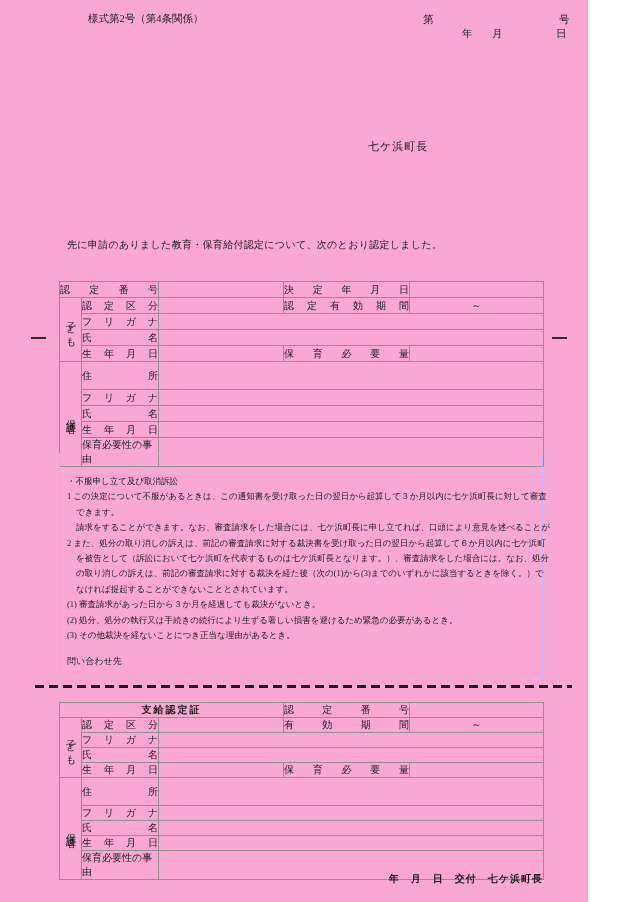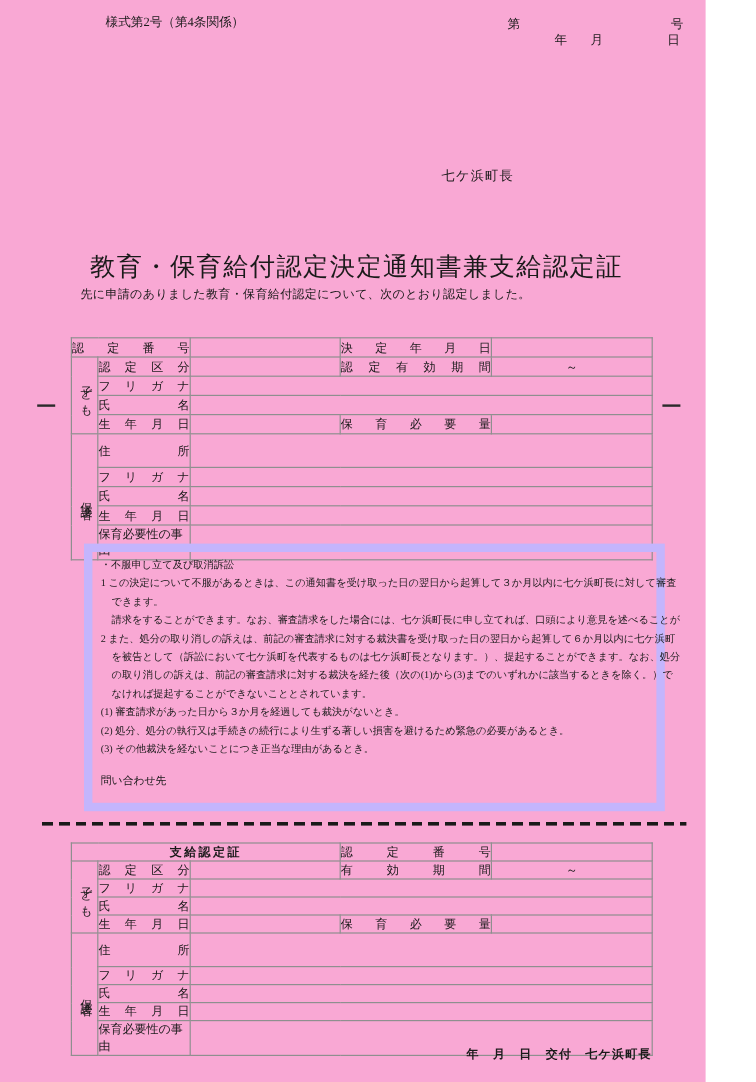--- a/index.html
+++ b/index.html
@@ -29,22 +29,22 @@
   table.form td{border:1px solid #8f8f8f;padding:0;font-size:10px;overflow:hidden;vertical-align:middle;}
   tr.h16{height:16px;} tr.h28{height:28px;} tr.h15{height:15px;} tr.h18{height:18px;}
   td.lbl{text-align:justify;text-align-last:justify;padding:0 8px;}
   td.lbl-sm{font-size:8.5px;padding:0 2px;}
   td.ctr{text-align:center;}
   td.vert{text-align:center;}
   td.vert span{writing-mode:vertical-rl;letter-spacing:2px;display:inline-block;font-size:10px;}
   td.ttl{text-align:center;font-weight:bold;font-size:12px;letter-spacing:2px;}
 
   
-  .notes{position:absolute;left:70px;top:453px;width:484px;height:223px;box-sizing:border-box;
-         border:7px solid #c4b5fd;font-size:8.5px;line-height:15.4px;padding:3px 5px 0 7px;}
+  .notes{position:absolute;left:59px;top:453px;width:484px;height:223px;box-sizing:border-box;
+         border:1px solid #c4b5fd;font-size:8.5px;line-height:15.4px;padding:20px 5px 0 7px;}
   .notes div{white-space:nowrap;}
   .notes .ind{margin-left:9px;}
   .contact{margin-top:11px;font-size:9px;}
 
   
   .cutline{position:absolute;left:35px;top:685px;width:537px;height:3px;
            background:repeating-linear-gradient(90deg,#1a1a1a 0 9px,transparent 9px 14px);}
 
   .issue-line{left:243px;top:872px;width:300px;text-align:right;font-size:10px;letter-spacing:1px;font-weight:bold;}
 </style>
@@ -54,21 +54,20 @@
 <div class="page">
 
   <span class="abs form-code">様式第2号（第4条関係）</span>
   <span class="abs docno-1">第</span>
   <span class="abs docno-2">号</span>
   <span class="abs date-y">年</span>
   <span class="abs date-m">月</span>
   <span class="abs date-d">日</span>
   <span class="abs mayor">七ケ浜町長</span>
 
-  <span class="abs title">教育・保育給付認定決定通知書兼支給認定証</span>
   <span class="abs subtitle">先に申請のありました教育・保育給付認定について、次のとおり認定しました。</span>
 
   <div class="fold fold-l"></div>
   <div class="fold fold-r"></div>
 
   <table class="form" style="left:59px;top:281px;width:485px;">
     <colgroup>
         <col style="width:22px">
         <col style="width:77px">
         <col style="width:125px">
@@ -126,21 +125,21 @@
     </tr>
   </tbody>
     </table>
 
   <div class="notes">
     <div>・不服申し立て及び取消訴訟</div>
     <div>1 この決定について不服があるときは、この通知書を受け取った日の翌日から起算して３か月以内に七ケ浜町長に対して審査</div>
     <div class="ind">できます。</div>
     <div class="ind">請求をすることができます。なお、審査請求をした場合には、七ケ浜町長に申し立てれば、口頭により意見を述べることが</div>
     <div>2 また、処分の取り消しの訴えは、前記の審査請求に対する裁決書を受け取った日の翌日から起算して６か月以内に七ケ浜町</div>
-    <div class="ind">を被告として（訴訟において七ケ浜町を代表するものは七ケ浜町長となります。）、提起することができます。なお、処分</div>
+    <div class="ind">を被告として（訴訟において七ケ浜町を代表するものは七ケ浜町長となります。）、審査請求をした場合には。なお、処分</div>
     <div class="ind">の取り消しの訴えは、前記の審査請求に対する裁決を経た後（次の(1)から(3)までのいずれかに該当するときを除く。）で</div>
     <div class="ind">なければ提起することができないこととされています。</div>
     <div>(1) 審査請求があった日から３か月を経過しても裁決がないとき。</div>
     <div>(2) 処分、処分の執行又は手続きの続行により生ずる著しい損害を避けるため緊急の必要があるとき。</div>
     <div>(3) その他裁決を経ないことにつき正当な理由があるとき。</div>
     <div class="contact">問い合わせ先</div>
   </div>
 
   <div class="cutline"></div>
 

